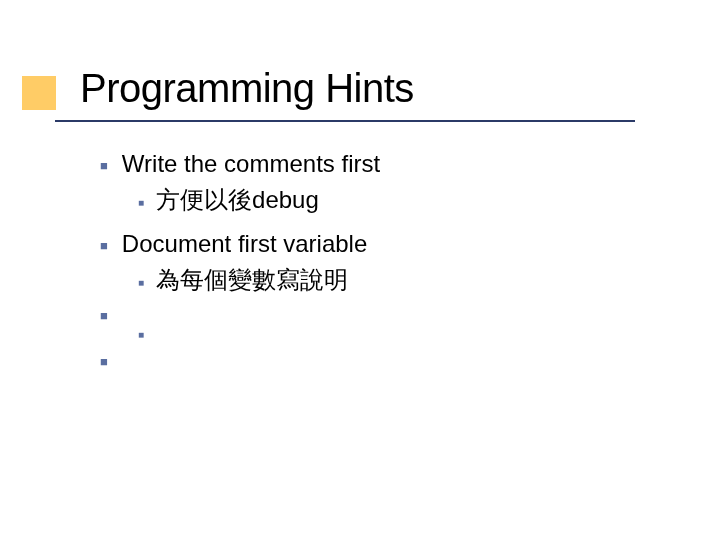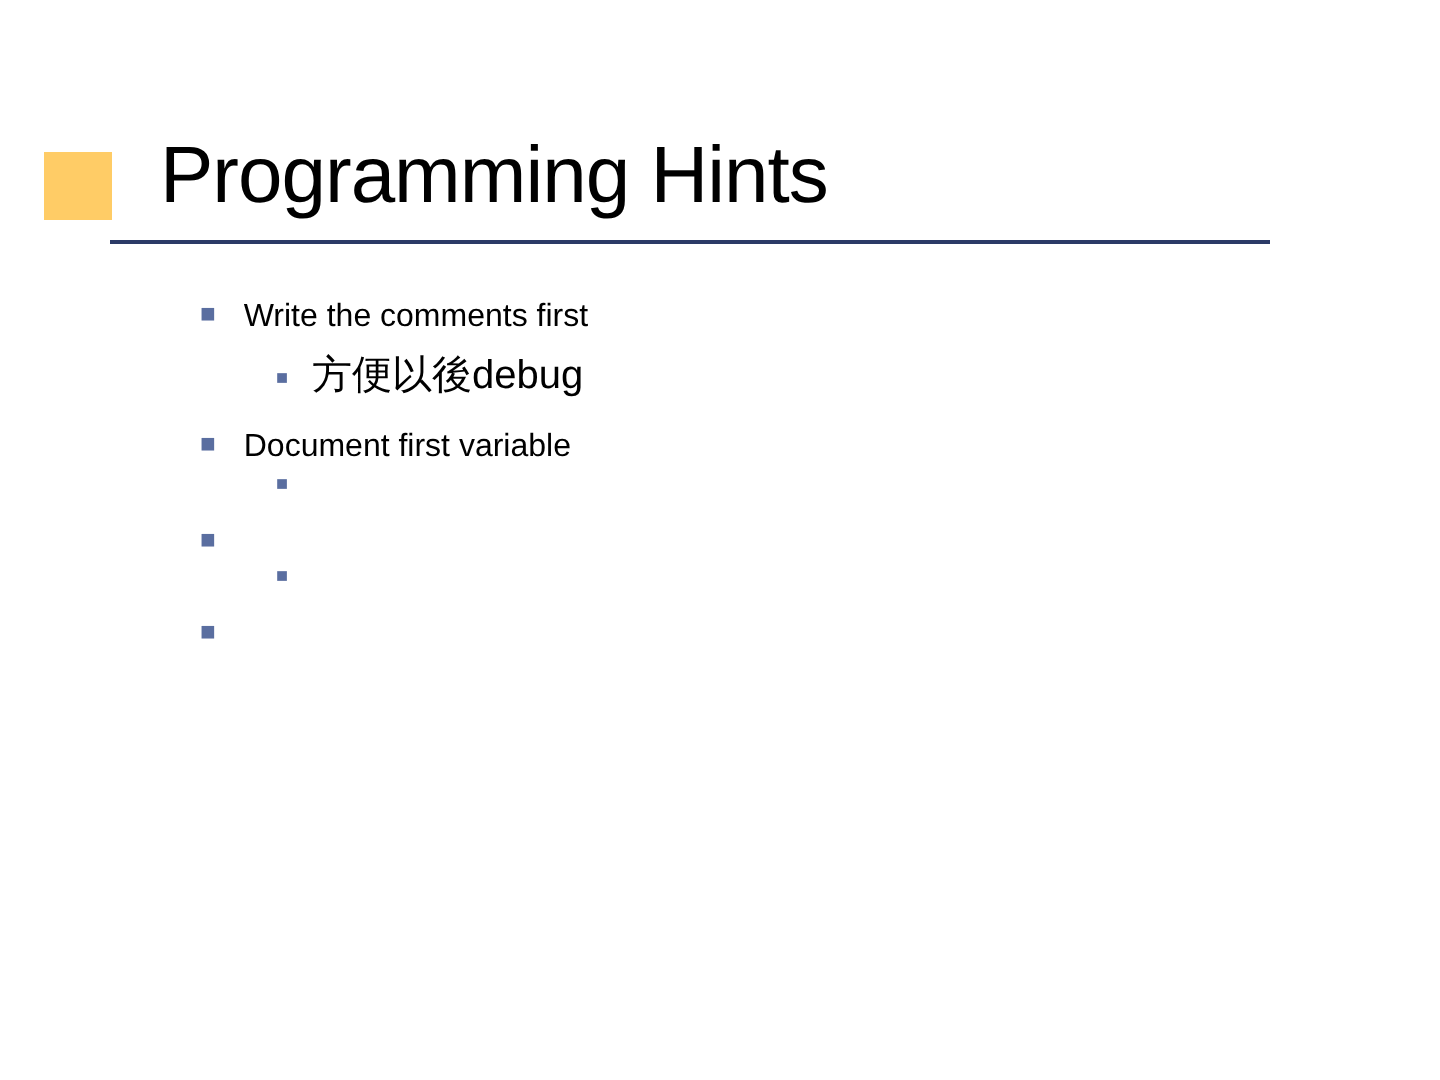--- a/index.html
+++ b/index.html
@@ -48,38 +48,38 @@
     margin-bottom: 6px;
   }
   .item1 .bullet {
     color: #5a6ea0;
     font-size: 13px;
     margin-right: 14px;
     position: relative;
     top: -2px;
   }
   .item1 .text {
-    font-size: 16px;
+    font-size: 24px;
     font-weight: 400;
   }
   .item2 {
     display: flex;
     align-items: baseline;
     margin-left: 38px;
     margin-bottom: 14px;
   }
   .item2 .bullet {
     color: #5a6ea0;
     font-size: 10px;
     margin-right: 12px;
     position: relative;
     top: -2px;
   }
   .item2 .text {
-    font-size: 20px;
+    font-size: 24px;
     font-weight: 400;
   }
 </style>
 </head>
 <body>
 
 <div class="accent-box"></div>
 <div class="title">Programming Hints</div>
 <div class="underline"></div>
 
@@ -93,20 +93,21 @@
     <span class="bullet">■</span>
     <span class="text">方便以後debug</span>
   </div>
 
   <div class="item1">
     <span class="bullet">■</span>
     <span class="text">Document first variable</span>
   </div>
   <div class="item2">
     <span class="bullet">■</span>
+    <span class="text">為每個變數寫說明</span>
   </div>
 
   <div class="item1">
     <span class="bullet">■</span>
   </div>
   <div class="item2">
     <span class="bullet">■</span>
   </div>
 
   <div class="item1">

